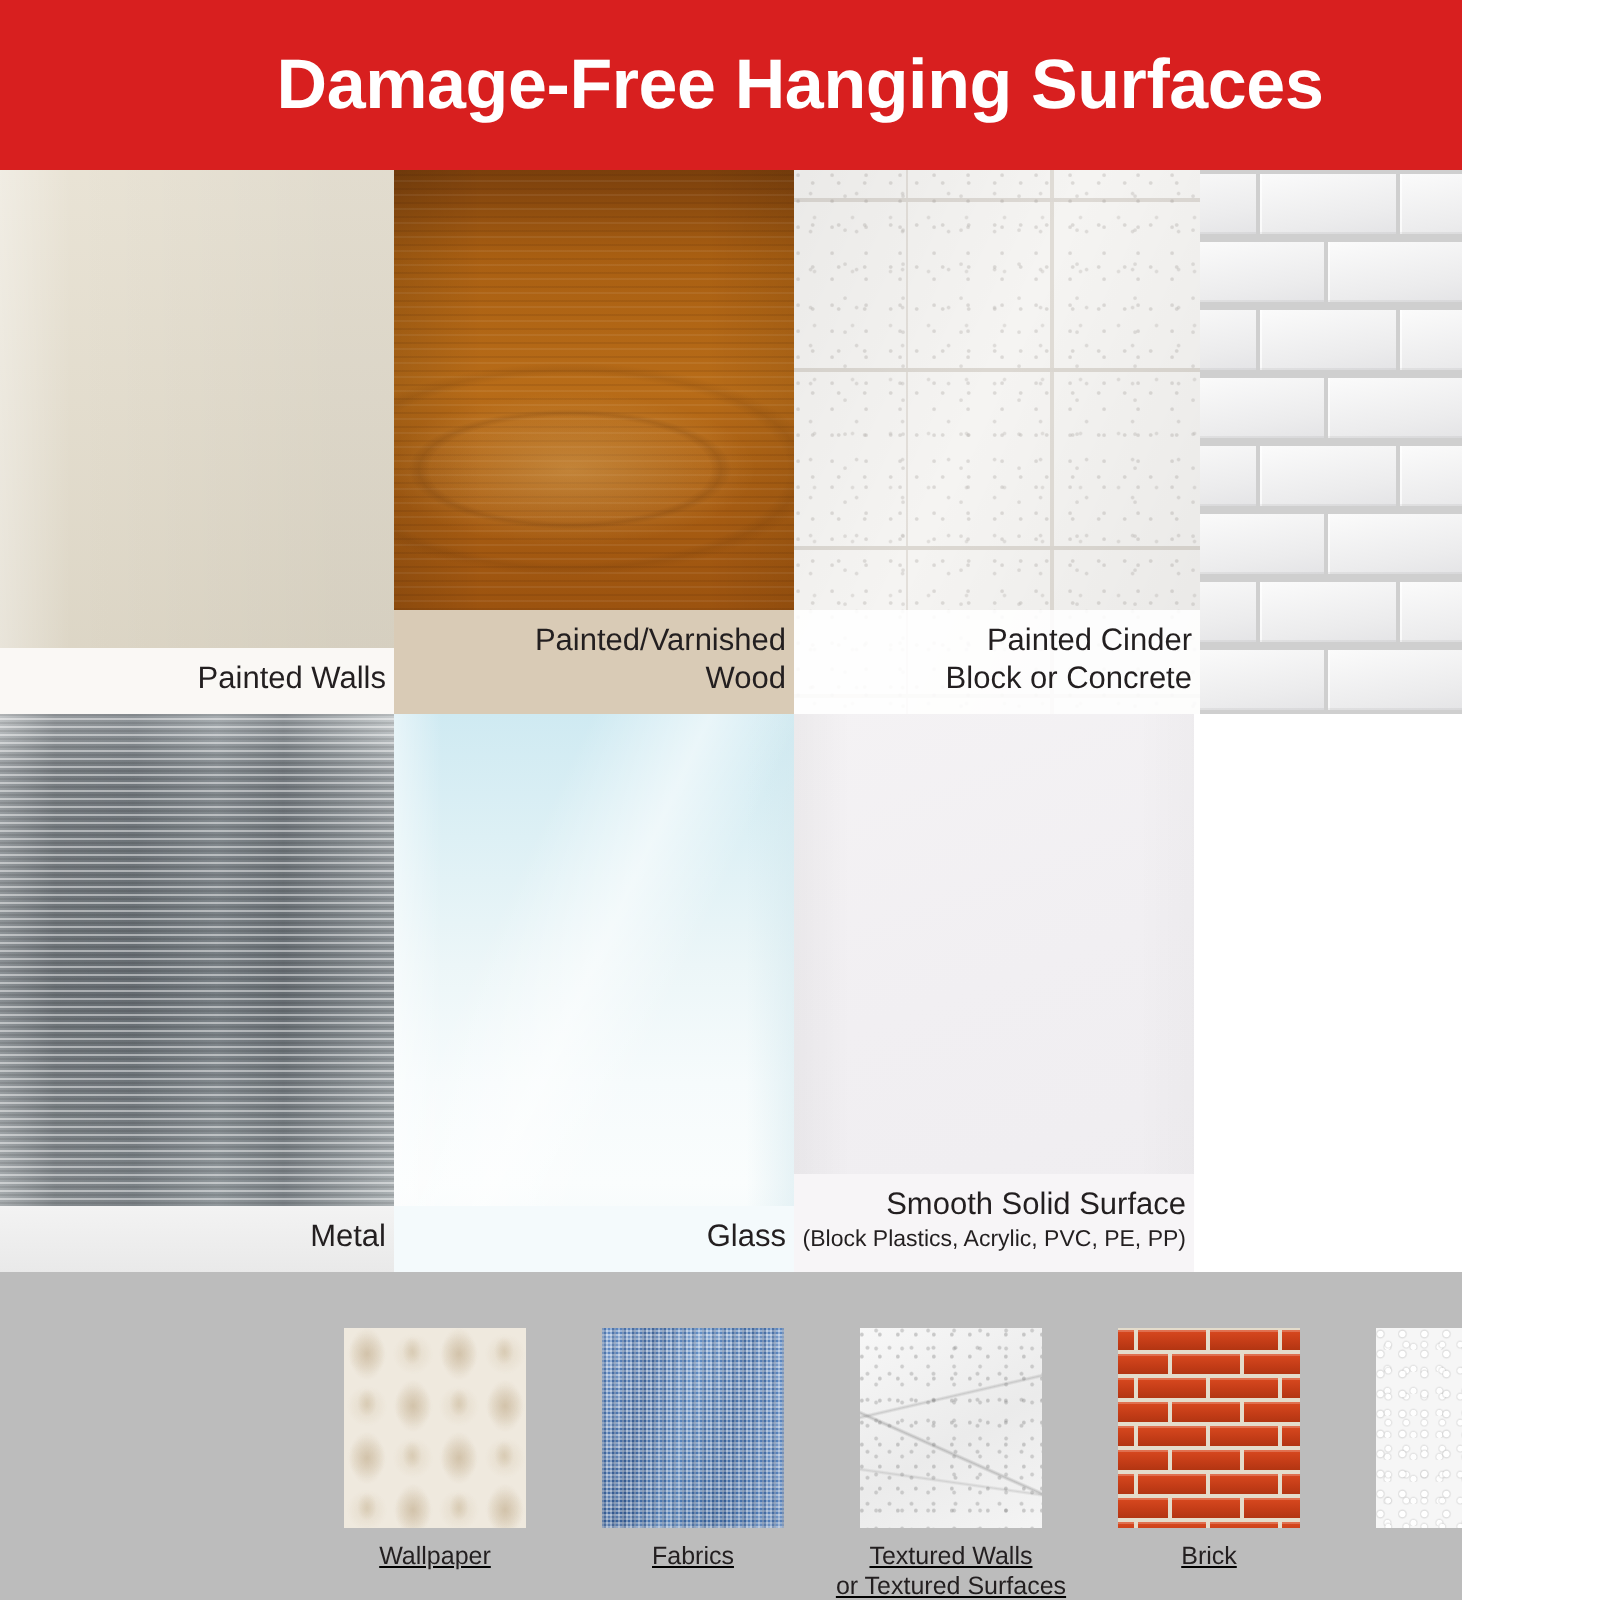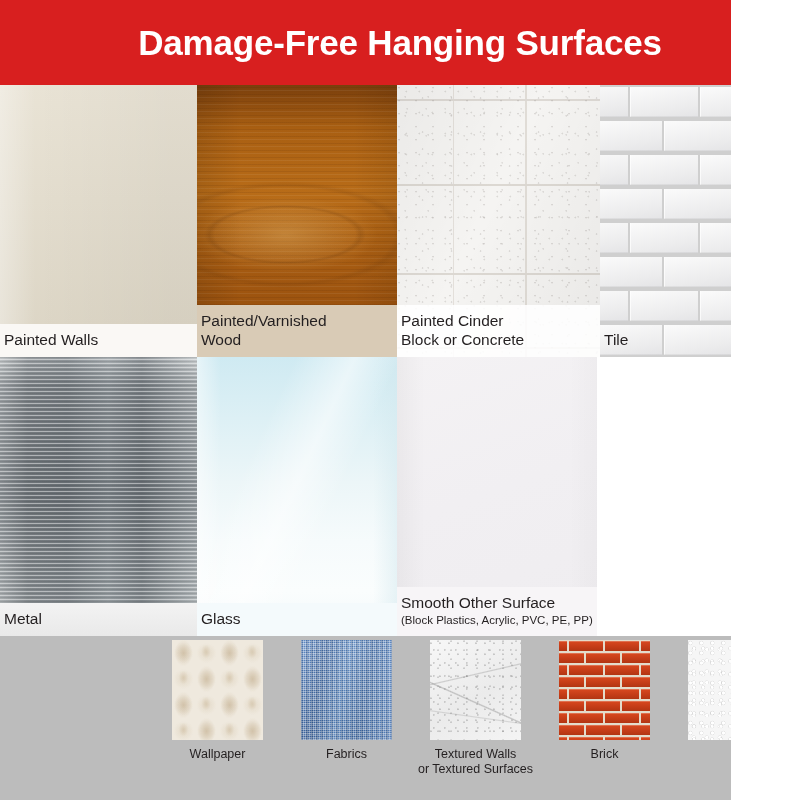--- a/index.html
+++ b/index.html
@@ -34,21 +34,21 @@
   .c1{width:197px;}
   .c2{width:200px;}
   .c3{width:203px;}
   .c4{width:200px;}
 
   .tex{position:absolute;left:0;top:0;right:0;bottom:0;}
 
   
   .caption{
     position:absolute;left:0;right:0;bottom:0;
-    text-align:left;
+    text-align:right;
     color:#231f20;
     font-size:15.5px;
     line-height:19px;
     padding:6px 4px 8px 4px;
     box-sizing:border-box;
     font-family:"Liberation Sans", sans-serif;
   }
   .caption .sub{display:block;font-size:11.5px;line-height:15px;margin-top:1px;}
 
   .cap-solid-light{background:#faf8f5;}
@@ -207,21 +207,22 @@
     letter-spacing:-0.5px;
     font-family:"Liberation Sans", sans-serif;
   }
   .dnu-items{
     position:absolute;left:155px;top:0;right:0;height:164px;
     display:flex;align-items:flex-start;
   }
   .dnu-item{
     width:129px;margin-right:4px;
     display:flex;flex-direction:column;align-items:center;
-    padding-top:4px;
+    padding-top:28px;
+    text-decoration:underline;
   }
   .dnu-sw{
     width:91px;height:100px;position:relative;overflow:hidden;
     background:#e9e9e9;
   }
   .dnu-label{
     margin-top:7px;text-align:center;
     font-size:12.5px;line-height:15px;color:#231f20;
     font-family:"Liberation Sans", sans-serif;
   }
@@ -386,21 +387,21 @@
 
     <div class="cell c2">
       <div class="tex tex-glass"></div>
       <div class="caption cap-glass">Glass</div>
     </div>
 
 
     <div class="cell c4">
       <div class="tex tex-smooth"></div>
       <div class="caption cap-smooth">
-        <span>Smooth Other Surface</span>
+        <span>Smooth Solid Surface</span>
         <span class="sub">(Block Plastics, Acrylic, PVC, PE, PP)</span>
       </div>
     </div>
 
   </div>
 
   <div class="dnu">
 
     <div class="dnu-items">
 

